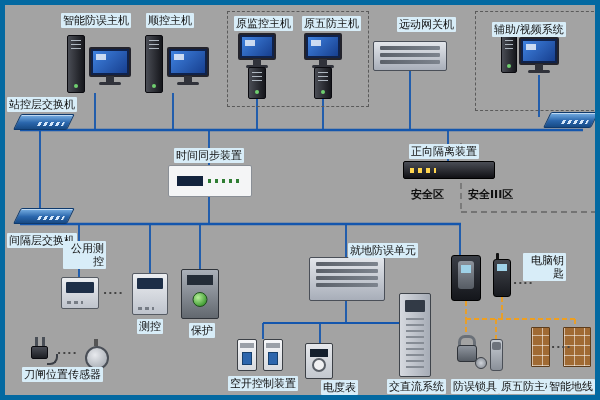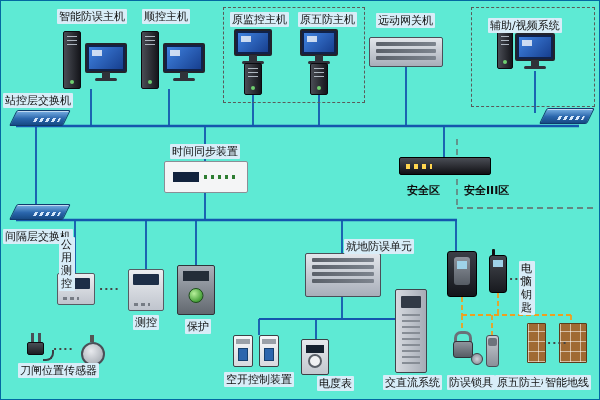--- a/index.html
+++ b/index.html
@@ -1,22 +1,22 @@
 <!DOCTYPE html>
 <html><head>
 <meta charset="utf-8">
 <style>
   *{margin:0;padding:0;box-sizing:border-box}
   body{font-family:"DejaVu Sans","Liberation Sans",sans-serif;background:#fff}
-  #diagram{position:relative;width:600px;height:400px;background:#5eead4;border:1px solid #0369a1;overflow:hidden}
+  #diagram{position:relative;width:600px;height:400px;background:#a3a3a3;border:5px solid #0369a1;overflow:hidden}
   svg.wires{position:absolute;left:0;top:0;z-index:1}
   .dashed-box{position:absolute;border:1.5px dashed #5a5a5a;z-index:2;pointer-events:none}
   .device{position:absolute;z-index:4}
   .label{position:absolute;z-index:5;font-size:11px;line-height:13px;color:#101010;background:#d8edf8;padding:1px 2px;white-space:nowrap;border-radius:1px}
-  .label.wrap2{white-space:normal;width:16px;text-align:left}
+  .label.wrap2{white-space:normal;width:43px;text-align:right}
   .label.zone{background:transparent;font-weight:700}
   .dots{position:absolute;z-index:5;font-size:11px;font-weight:700;color:#444;letter-spacing:1px}
 
   
   .pc-tower{background:linear-gradient(90deg,#4a4d55,#15161b);border:1px solid #0a0a0f;border-radius:2px}
   .pc-tower::before{content:"";position:absolute;left:3px;right:3px;top:4px;height:12px;
     background:repeating-linear-gradient(180deg,rgba(195,205,215,.85) 0 1px,transparent 1px 4px)}
   .pc-tower::after{content:"";position:absolute;left:50%;bottom:4px;width:4px;height:4px;border-radius:50%;background:#6fcf6f;transform:translateX(-50%)}
   
   .pc-monitor{border:2px solid #23232b;background:#10224a;border-radius:2px}
@@ -142,32 +142,33 @@
     </g>
   </svg>
 
   <div class="dashed-box" style="left:222px;top:6px;width:142px;height:96px"></div>
   <div class="dashed-box" style="left:470px;top:6px;width:124px;height:100px"></div>
 
   <div class="label" style="left:56px;top:8px">智能防误主机</div>
   <div class="label" style="left:141px;top:8px">顺控主机</div>
   <div class="label" style="left:229px;top:11px">原监控主机</div>
   <div class="label" style="left:297px;top:11px">原五防主机</div>
-  <div class="label" style="left:375px;top:12px">远动网关机</div>
+  <div class="label" style="left:392px;top:12px">远动网关机</div>
   <div class="label" style="left:487px;top:17px">辅助/视频系统</div>
   <div class="label" style="left:2px;top:92px">站控层交换机</div>
   <div class="label" style="left:169px;top:143px">时间同步装置</div>
+  <div class="label" style="left:404px;top:139px">正向隔离装置</div>
   <div class="label zone" style="left:404px;top:182px">安全区</div>
   <div class="label zone" style="left:461px;top:182px">安全III区</div>
   <div class="label" style="left:2px;top:228px">间隔层交换机</div>
   <div class="label wrap2" style="left:58px;top:236px">公用测控</div>
   <div class="label" style="left:132px;top:314px">测控</div>
   <div class="label" style="left:184px;top:318px">保护</div>
   <div class="label" style="left:343px;top:238px">就地防误单元</div>
-  <div class="label wrap2" style="left:518px;top:260px">电脑钥匙</div>
+  <div class="label wrap2" style="left:518px;top:248px">电脑钥匙</div>
   <div class="label" style="left:223px;top:371px">空开控制装置</div>
   <div class="label" style="left:17px;top:362px">刀闸位置传感器</div>
   <div class="label" style="left:316px;top:375px">电度表</div>
   <div class="label" style="left:382px;top:374px">交直流系统</div>
   <div class="label" style="left:446px;top:374px">防误锁具</div>
   <div class="label" style="left:494px;top:374px">原五防主机</div>
   <div class="label" style="left:542px;top:374px">智能地线</div>
 
   <div class="device pc-tower" style="left:62px;top:30px;width:18px;height:58px"></div>
   <div class="device pc-monitor" style="left:84px;top:42px;width:42px;height:30px">

